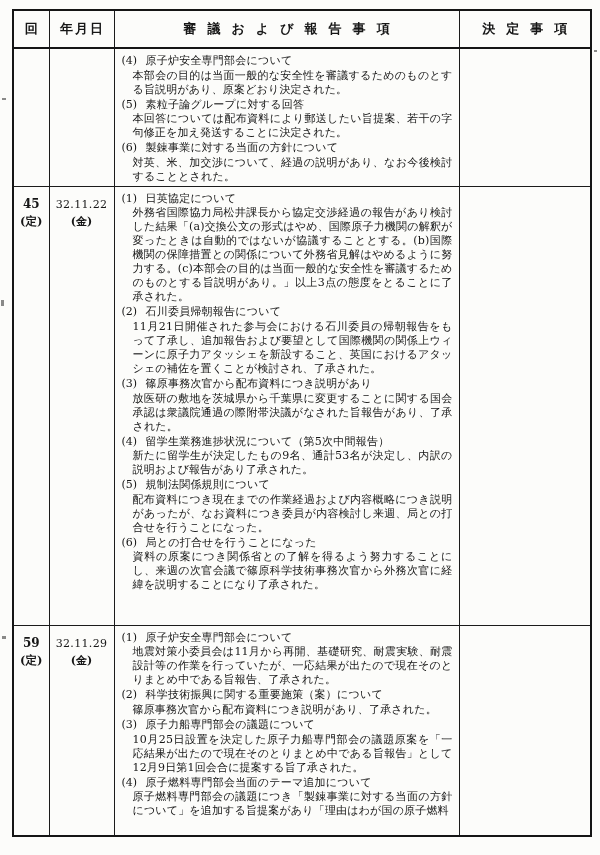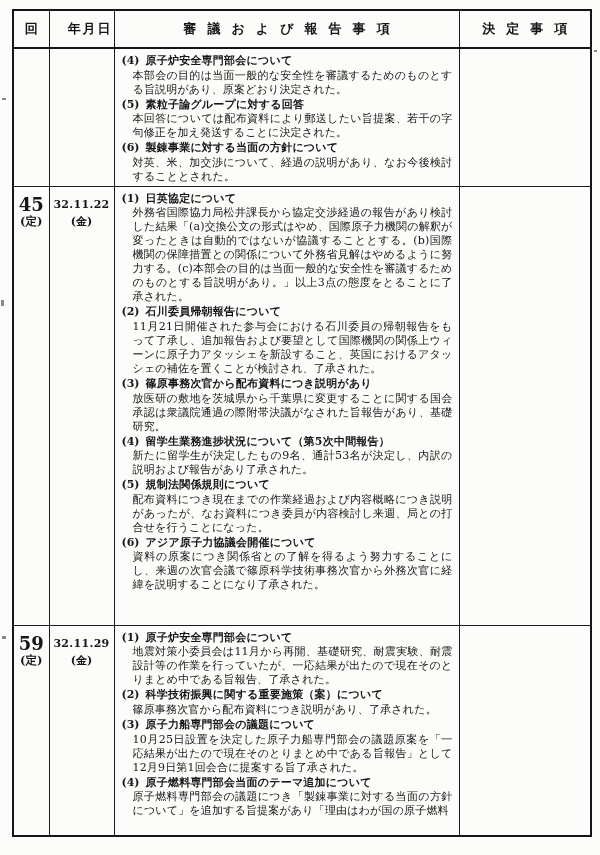--- a/index.html
+++ b/index.html
@@ -39,36 +39,36 @@
     height: 38px;
     vertical-align: middle;
     text-align: center;
     font-size: 13px;
     font-weight: bold;
     padding: 2px 1px;
     border-bottom: 2px solid #151515;
     white-space: nowrap;
   }
   .sp-wide   { letter-spacing: 0.85em; text-indent: 0.85em; }
-  .sp-narrow { letter-spacing: 0.15em; text-indent: 0.15em; text-align: right; }
+  .sp-narrow { letter-spacing: 0.15em; text-indent: 0.15em; }
 
   tbody td { font-size: 11px; }
   tbody tr:nth-child(1) td { height: 138px; }
   tbody tr:nth-child(2) td { height: 439px; }
   tbody tr:nth-child(3) td { height: 211px; }
 
   .cell-session, .cell-date { text-align: center; padding-top: 9px; }
-  .session-num  { font-size: 18px; font-weight: bold; line-height: 17px; }
+  .session-num  { font-size: 12px; font-weight: bold; line-height: 17px; }
   .session-type { font-size: 11.5px; font-weight: bold; line-height: 17px; }
-  .date-val     { font-size: 11px; font-weight: bold; line-height: 17px; letter-spacing: 0.03em; }
+  .date-val     { font-size: 11px; font-weight: normal; line-height: 17px; letter-spacing: 0.03em; }
   .date-weekday { font-size: 11px; font-weight: bold; line-height: 17px; }
 
   .cell-agenda { padding: 4px 6px 2px 7px; }
   .item { margin: 0; }
-  .item-head { line-height: 15.6px; font-weight: 700; }
+  .item-head { line-height: 15.6px; font-weight: 400; }
   .item-num { display: inline-block; min-width: 24px; }
   .item-title { letter-spacing: 0.02em; }
   .item-body {
     padding-left: 11px;
     line-height: 14px;
     letter-spacing: 0.015em;
     text-align: justify;
     font-weight: 500;
   }
   .cell-decision { padding: 4px; }
@@ -158,40 +158,40 @@
     <div class="item-head">
       <span class="item-num">(2)</span><span class="item-title">石川委員帰朝報告について</span>
     </div>
     <div class="item-body">11月21日開催された参与会における石川委員の帰朝報告をもって了承し、追加報告および要望として国際機関の関係上ウィーンに原子力アタッシェを新設すること、英国におけるアタッシェの補佐を置くことが検討され、了承された。</div>
   </div>
 
   <div class="item">
     <div class="item-head">
       <span class="item-num">(3)</span><span class="item-title">篠原事務次官から配布資料につき説明があり</span>
     </div>
-    <div class="item-body">放医研の敷地を茨城県から千葉県に変更することに関する国会承認は衆議院通過の際附帯決議がなされた旨報告があり、基礎研究。</div>
+    <div class="item-body">放医研の敷地を茨城県から千葉県に変更することに関する国会承認は衆議院通過の際附帯決議がなされた旨報告があり、了承された。</div>
   </div>
 
   <div class="item">
     <div class="item-head">
       <span class="item-num">(4)</span><span class="item-title">留学生業務進捗状況について（第5次中間報告）</span>
     </div>
     <div class="item-body">新たに留学生が決定したもの9名、通計53名が決定し、内訳の説明および報告があり了承された。</div>
   </div>
 
   <div class="item">
     <div class="item-head">
       <span class="item-num">(5)</span><span class="item-title">規制法関係規則について</span>
     </div>
     <div class="item-body">配布資料につき現在までの作業経過および内容概略につき説明があったが、なお資料につき委員が内容検討し来週、局との打合せを行うことになった。</div>
   </div>
 
   <div class="item">
     <div class="item-head">
-      <span class="item-num">(6)</span><span class="item-title">アジア原子力協議会開催について</span>
+      <span class="item-num">(6)</span><span class="item-title">局との打合せを行うことになった</span>
     </div>
     <div class="item-body">資料の原案につき関係省との了解を得るよう努力することにし、来週の次官会議で篠原科学技術事務次官から外務次官に経緯を説明することになり了承された。</div>
   </div>
 </div>
     </td>
     <td class="cell-decision"></td>
   </tr>
 
   <tr class="doc-row">
     <td class="cell-session">

